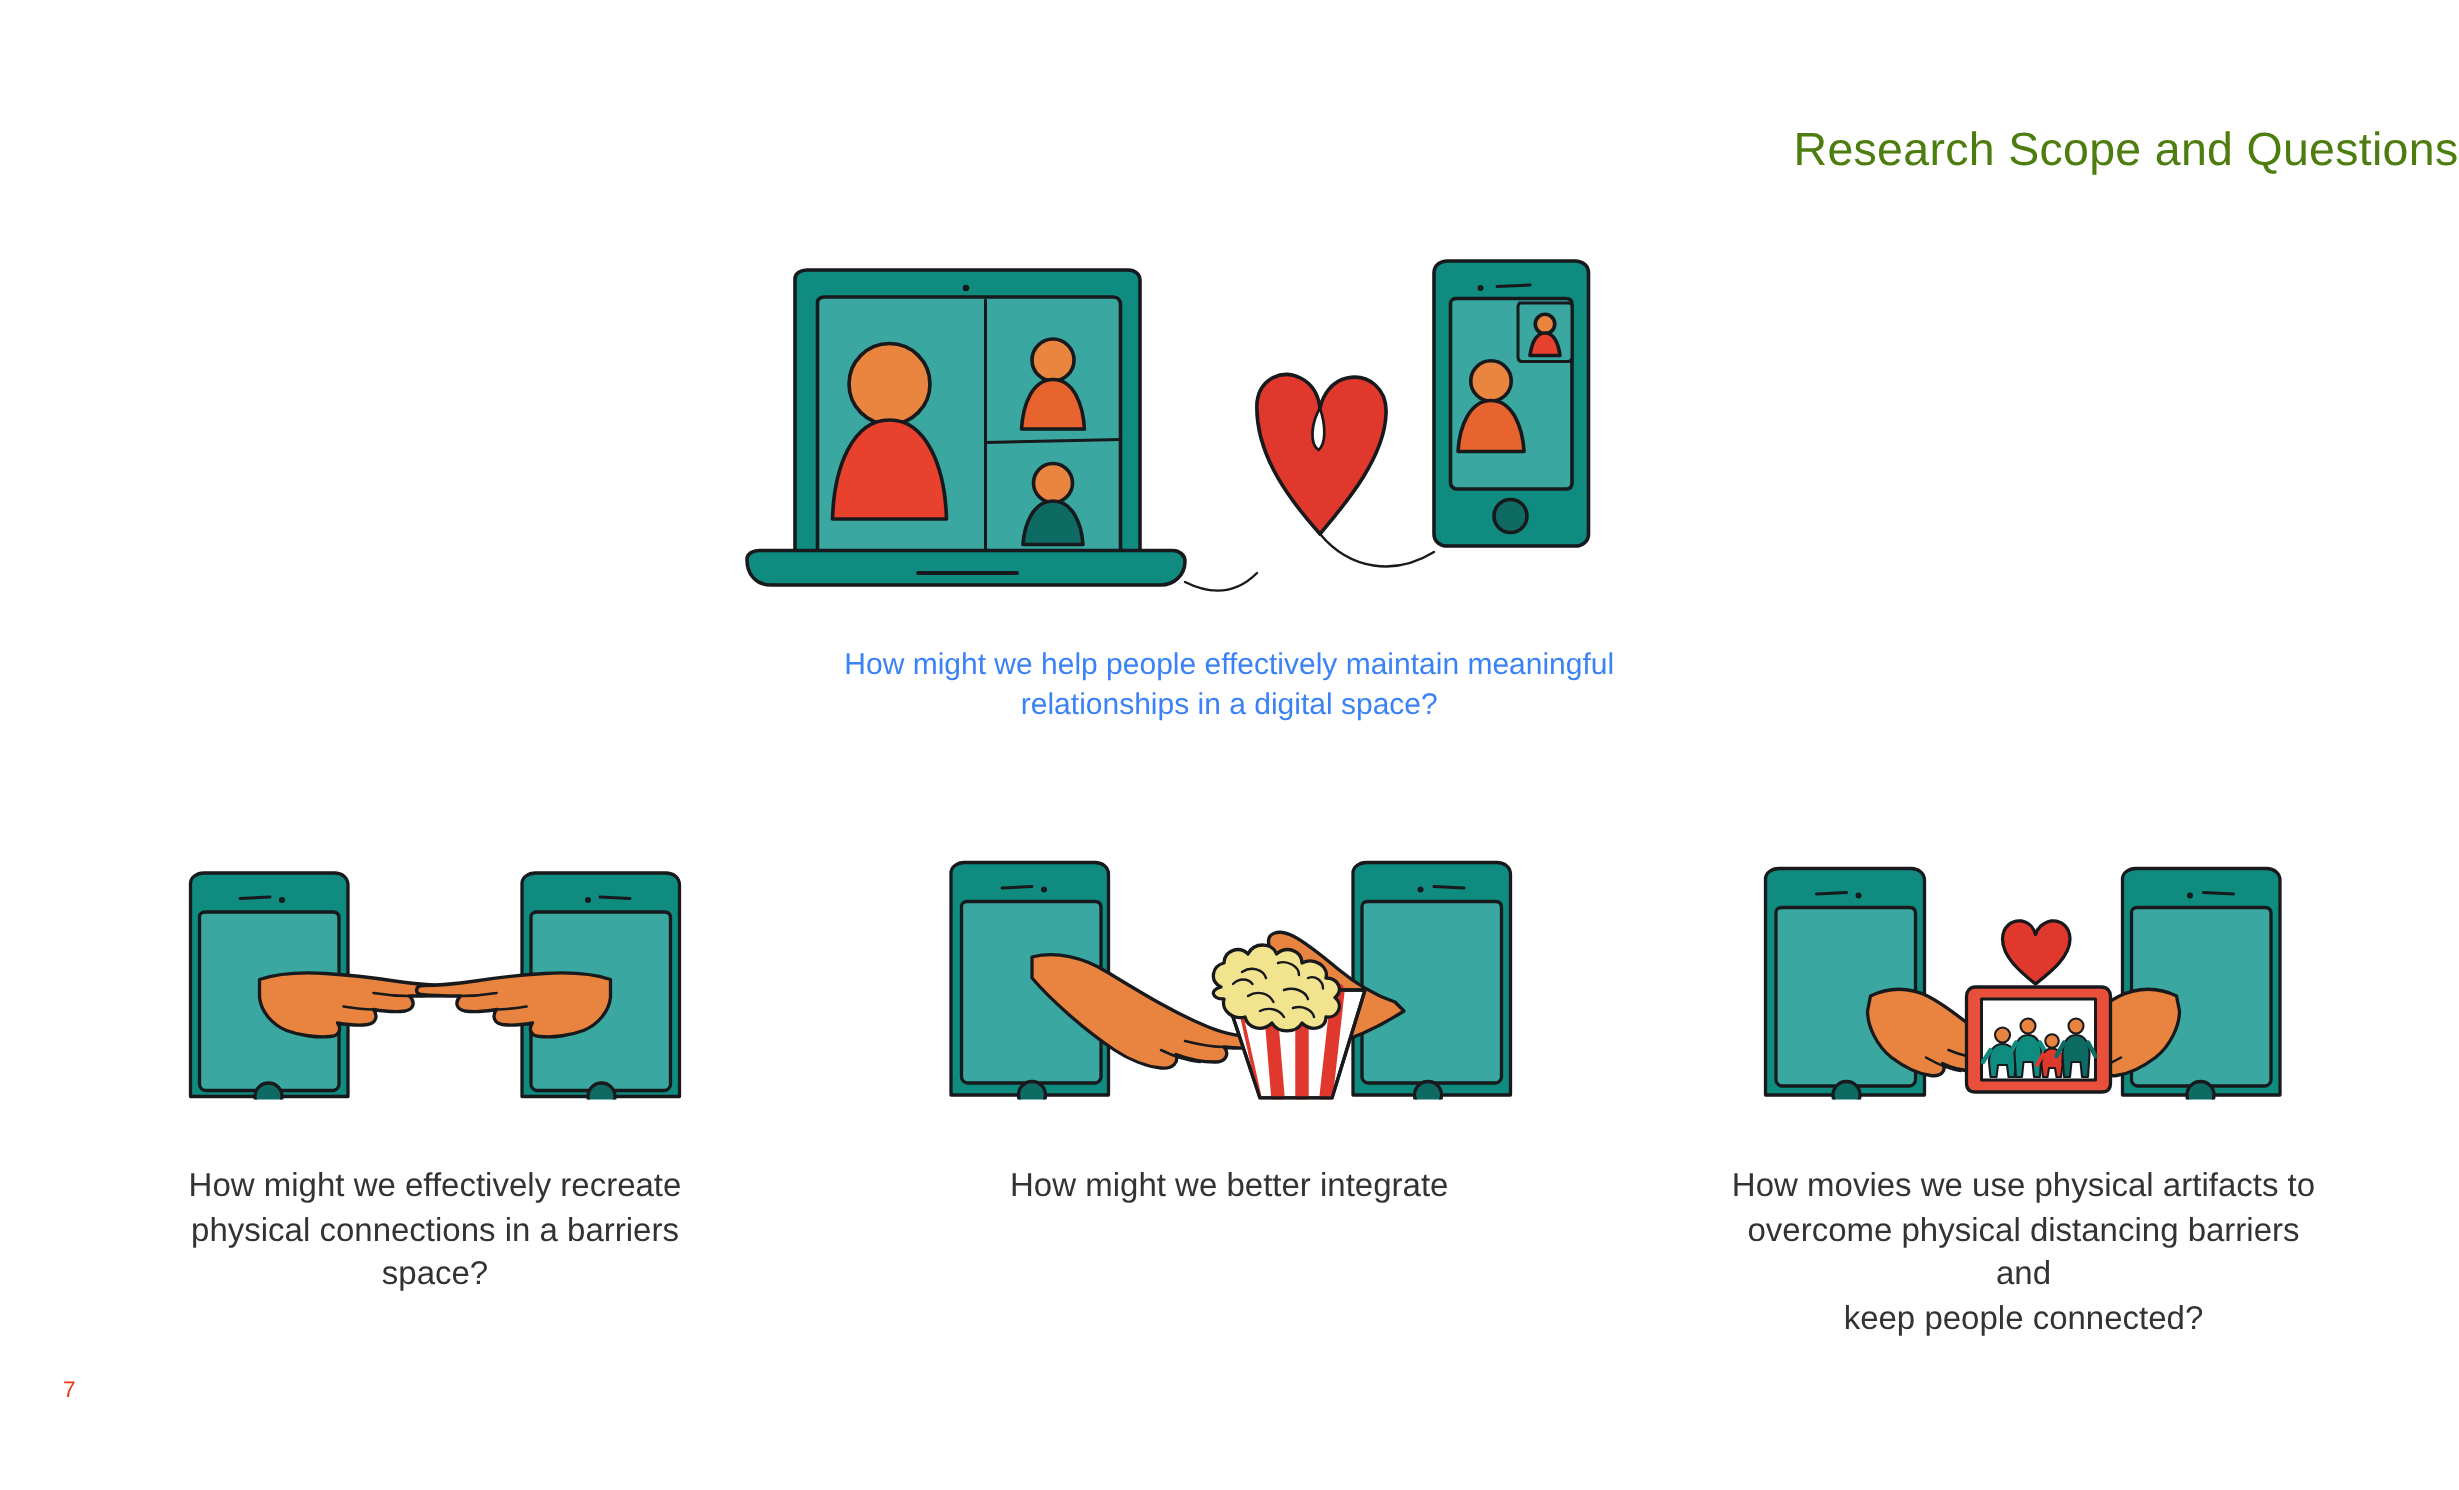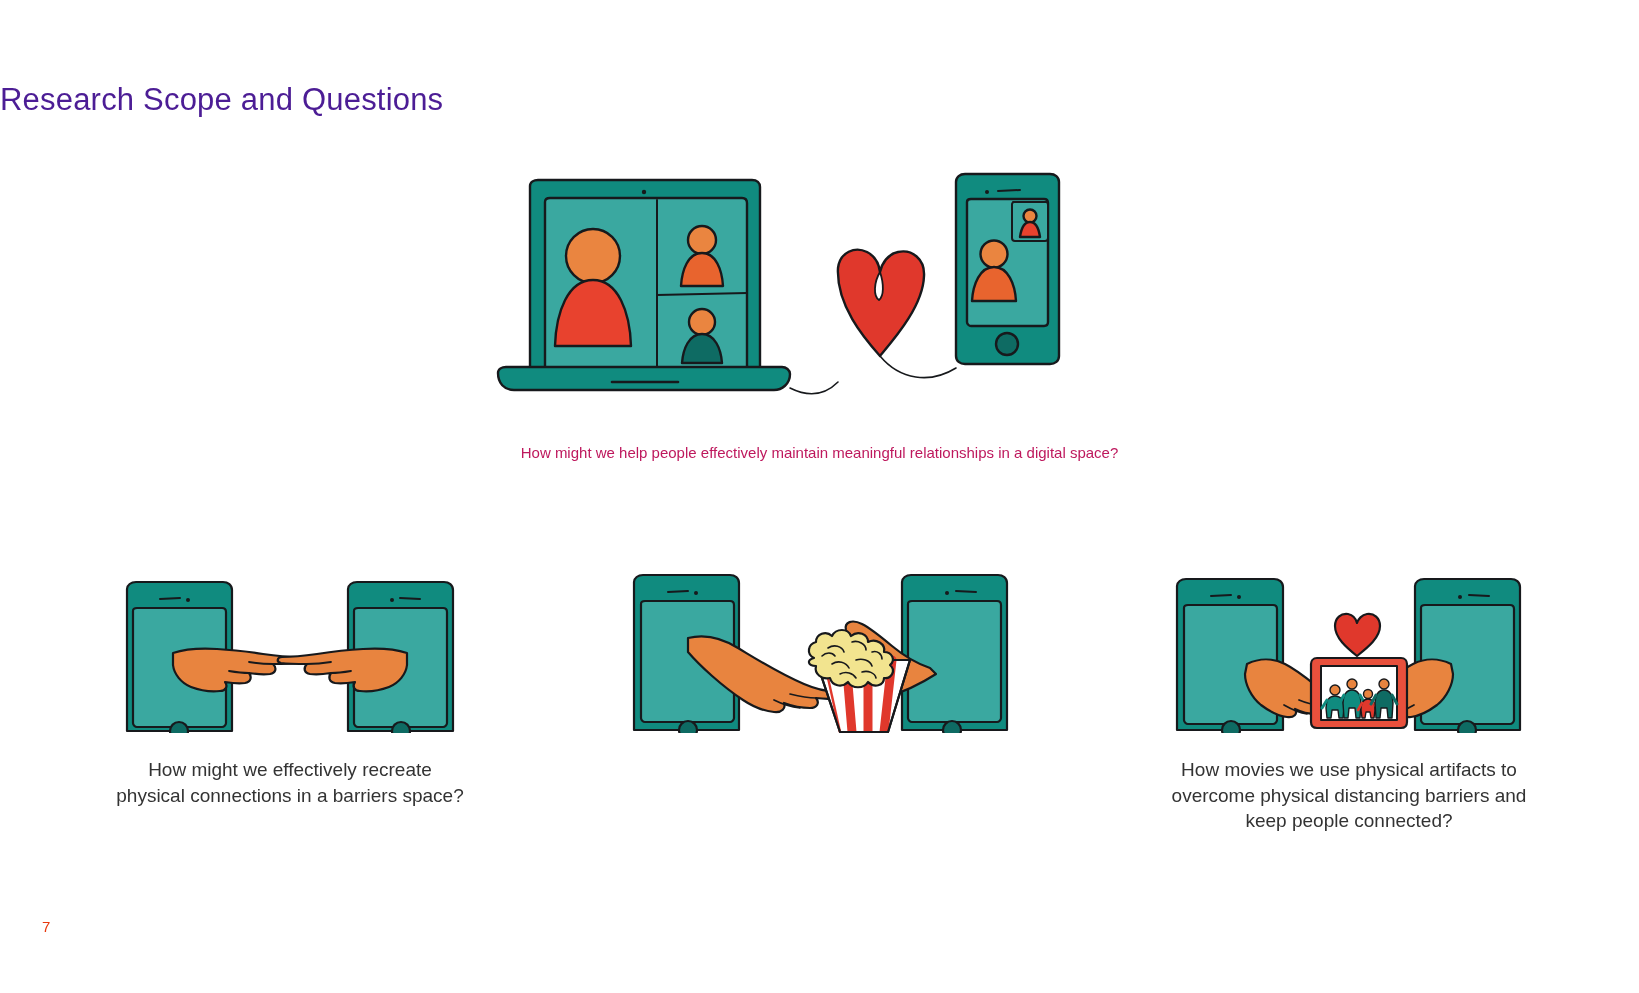--- a/index.html
+++ b/index.html
@@ -14,47 +14,47 @@
     position: relative;
     width: 1639px;
     height: 993px;
     background: #ffffff;
   }
   .slide-title {
     position: absolute;
     top: 82px;
     left: 0;
     width: 1639px;
-    text-align: left;
+    text-align: right;
     font-size: 31px;
     font-weight: 400;
-    color: #4c1d95;
+    color: #4d7c0f;
     letter-spacing: 0.2px;
   }
 
   
   .hero {
     position: absolute;
     top: 160px;
     left: 0;
     width: 1639px;
     height: 240px;
   }
   .hero-svg { display: block; margin: 0 auto; }
 
   .hero-caption {
     position: absolute;
-    top: 443px;
+    top: 430px;
     left: 50%;
     transform: translateX(-50%);
     width: 620px;
     text-align: center;
-    font-size: 15px;
+    font-size: 20px;
     line-height: 1.35;
-    color: #be185d;
+    color: #3b82f6;
   }
 
   
   .cards {
     position: absolute;
     top: 548px;
     left: 0;
     width: 1639px;
     display: flex;
     justify-content: space-between;
@@ -66,23 +66,23 @@
     flex-direction: column;
     align-items: center;
   }
   .card-art {
     height: 185px;
     display: flex;
     align-items: flex-end;
     justify-content: center;
   }
   .card-caption {
-    margin-top: 24px;
+    margin-top: 42px;
     text-align: center;
-    font-size: 19px;
+    font-size: 22px;
     line-height: 1.35;
     color: #333333;
     max-width: 400px;
   }
   .card-caption .ln { display: block; }
 
   .page-number {
     position: absolute;
     left: 42px;
     bottom: 58px;
@@ -273,20 +273,21 @@
               <path d="M256 112 C262 110 270 112 272 118"></path>
               <path d="M222 108 C226 104 232 104 235 108"></path>
               <path d="M272 104 C277 102 282 106 282 111"></path>
               <path d="M240 126 C246 123 253 125 256 130"></path>
               <path d="M262 124 C268 122 275 125 276 130"></path>
             </g>
           </g>
         </svg>
       </div>
       <div class="card-caption">
+        <span class="ln">How might we better integrate</span>
       </div>
     </div>
 
     <div class="card">
       <div class="card-art">
         <svg width="380" height="185" viewBox="0 0 380 185">
           <g fill="none" stroke="#17191c" stroke-width="2.2" stroke-linejoin="round" stroke-linecap="round">
 
             <path d="M18 38 C18 34 22 31 27 31 L115 31 C120 31 124 34 124 39
                      L124 182 L18 182 Z" fill="#108b7f"></path>

